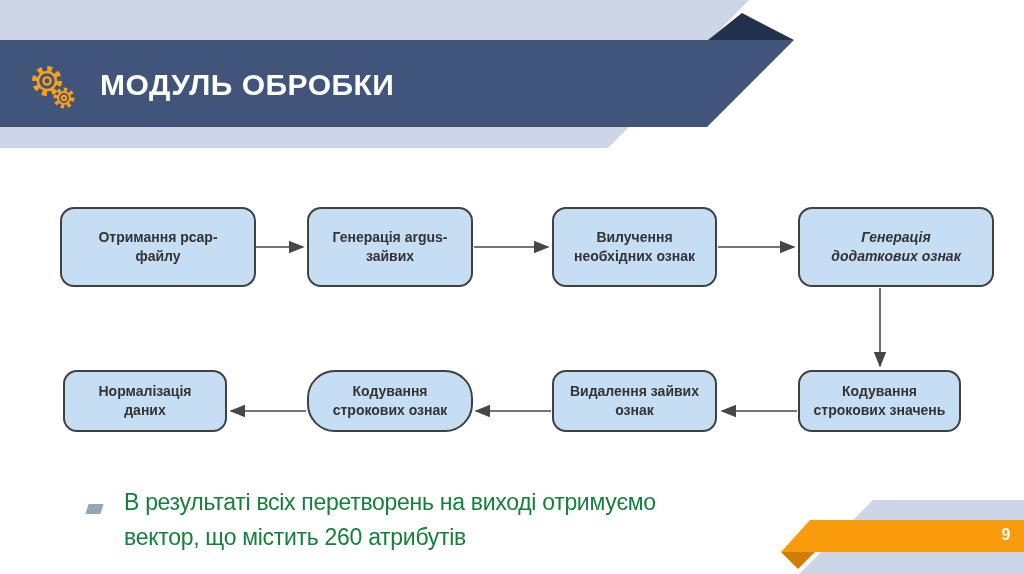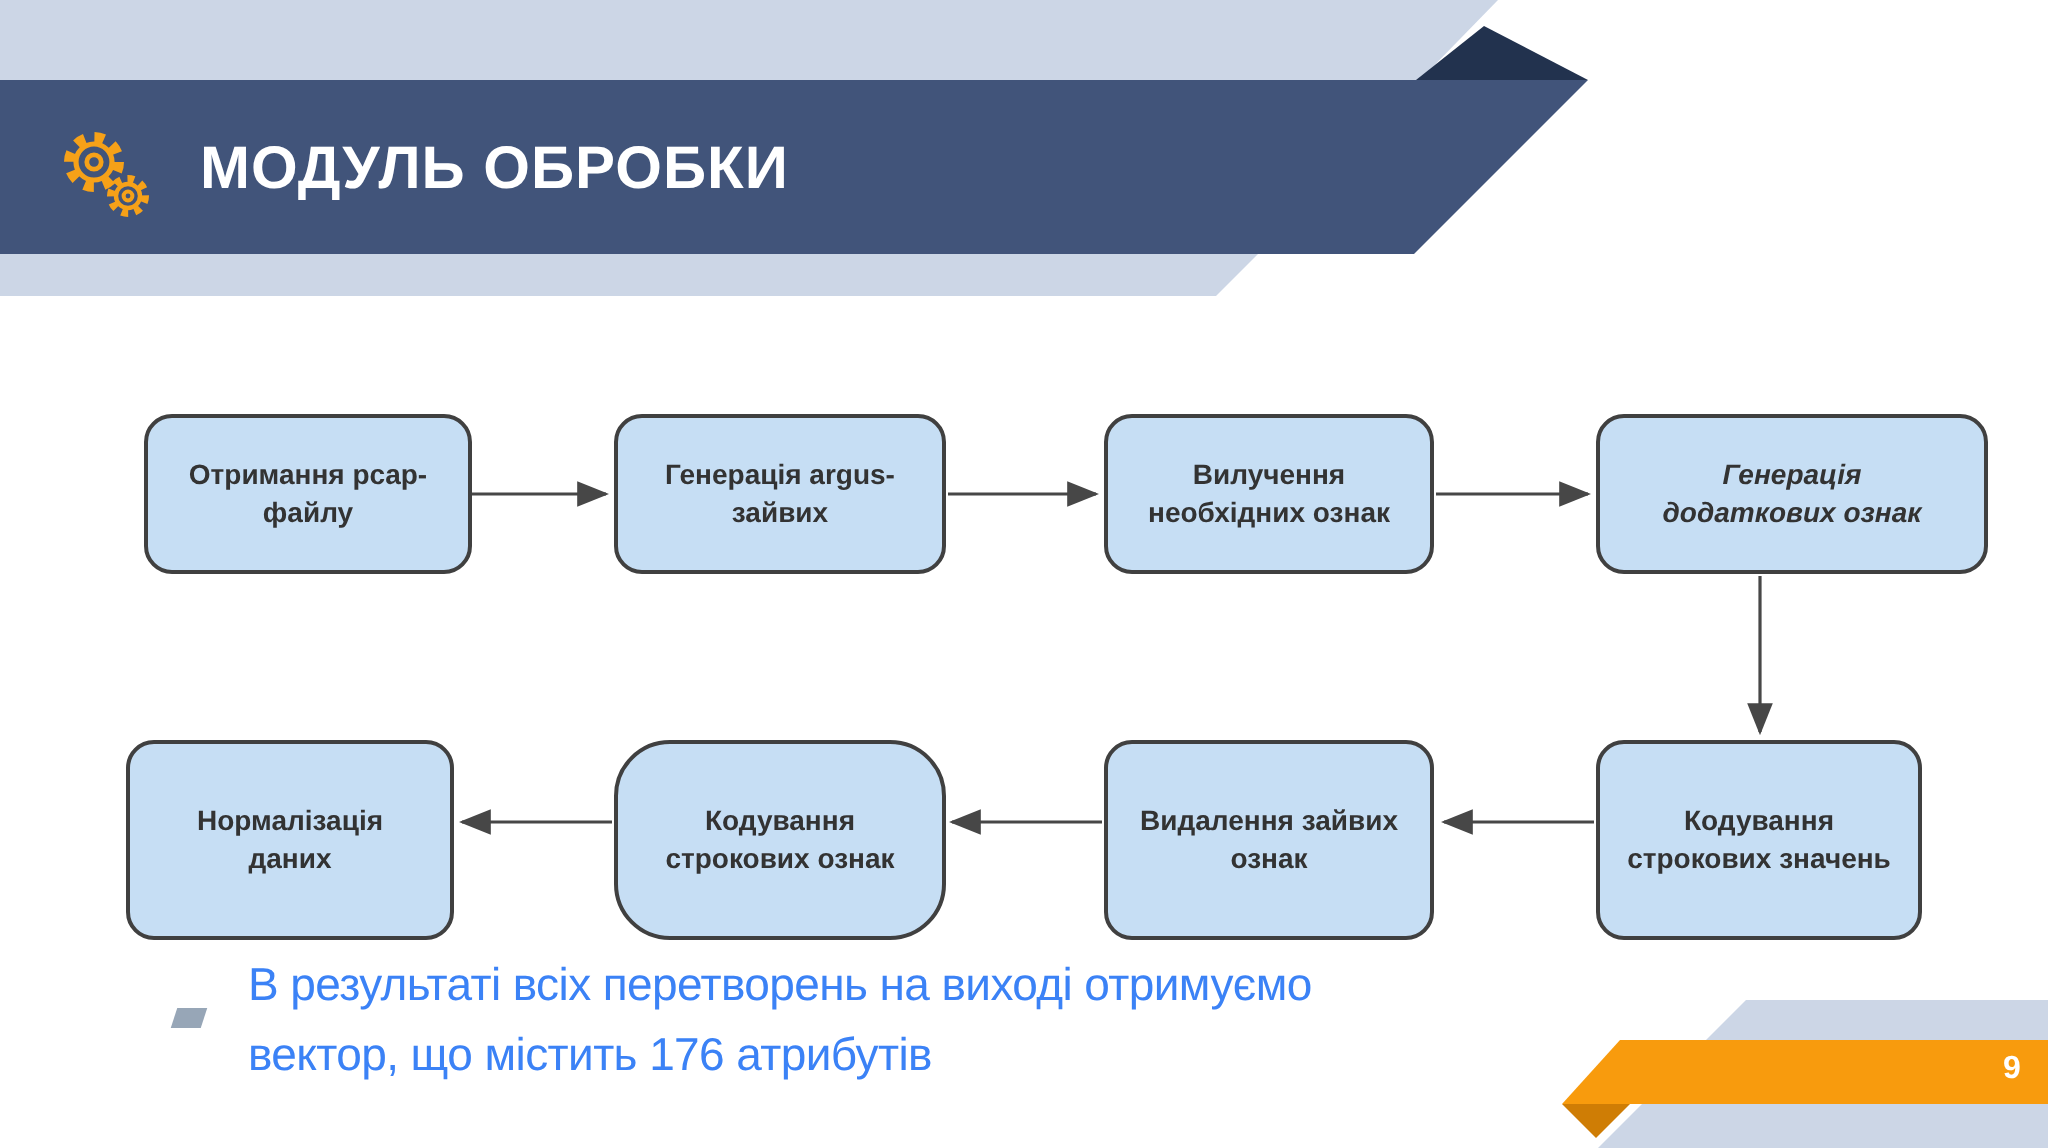--- a/index.html
+++ b/index.html
@@ -16,29 +16,29 @@
   }
   .gears{position:absolute;left:28px;top:52px;}
   
   .box{
     position:absolute;box-sizing:border-box;
     background:#c6def4;border:2px solid #404040;border-radius:14px;
     display:flex;flex-direction:column;justify-content:center;align-items:center;
     text-align:center;font-size:14px;font-weight:bold;color:#333333;line-height:19px;
   }
   .row1{top:207px;height:80px;}
-  .row2{top:370px;height:100px;}
+  .row2{top:370px;height:62px;}
   
   .bullet-marker{
     position:absolute;left:87px;top:504px;width:15px;height:10px;
     background:#97a6b7;transform:skewX(-18deg);
   }
   .bullet-text{
-    position:absolute;left:124px;top:475px;width:660px;
-    font-size:23px;color:#3b82f6;line-height:35px;letter-spacing:-0.3px;
+    position:absolute;left:124px;top:485px;width:660px;
+    font-size:23px;color:#15803d;line-height:35px;letter-spacing:-0.3px;
   }
   
   .page-number{
     position:absolute;left:992px;top:524px;width:28px;
     font-size:16px;font-weight:bold;color:#ffffff;text-align:center;line-height:22px;
   }
 </style>
 </head>
 <body>
 
@@ -72,21 +72,21 @@
     <line x1="228" y1="247" x2="303" y2="247" marker-end="url(#ah)"></line>
     <line x1="474" y1="247" x2="548" y2="247" marker-end="url(#ah)"></line>
     <line x1="718" y1="247" x2="794" y2="247" marker-end="url(#ah)"></line>
     <line x1="880" y1="288" x2="880" y2="366" marker-end="url(#ah)"></line>
     <line x1="797" y1="411" x2="722" y2="411" marker-end="url(#ah)"></line>
     <line x1="551" y1="411" x2="476" y2="411" marker-end="url(#ah)"></line>
     <line x1="306" y1="411" x2="231" y2="411" marker-end="url(#ah)"></line>
   </g>
 </svg>
 
-<div class="box row1" style="left:72px;width:164px;">
+<div class="box row1" style="left:60px;width:196px;">
   <div>Отримання pcap-</div>
   <div>файлу</div>
 </div>
 <div class="box row1" style="left:307px;width:166px;">
   <div>Генерація argus-</div>
   <div>зайвих</div>
 </div>
 <div class="box row1" style="left:552px;width:165px;">
   <div>Вилучення</div>
   <div>необхідних ознак</div>
@@ -109,21 +109,21 @@
   <div>строкових ознак</div>
 </div>
 <div class="box row2" style="left:63px;width:164px;">
   <div>Нормалізація</div>
   <div>даних</div>
 </div>
 
 <span class="bullet-marker"></span>
 <div class="bullet-text">
   <div>В результаті всіх перетворень на виході отримуємо</div>
-  <div>вектор, що містить 176 атрибутів</div>
+  <div>вектор, що містить 260 атрибутів</div>
 </div>
 
 <svg class="layer" width="1024" height="574" viewBox="0 0 1024 574">
   <polygon points="873,500 1024,500 1024,574 799,574" fill="#ccd6e6"></polygon>
   <polygon points="810,520 1024,520 1024,552 781,552" fill="#f89b0d"></polygon>
   <polygon points="781,552 815,552 798,569" fill="#cf7d05"></polygon>
 </svg>
 
 <div class="page-number">9</div>
 

